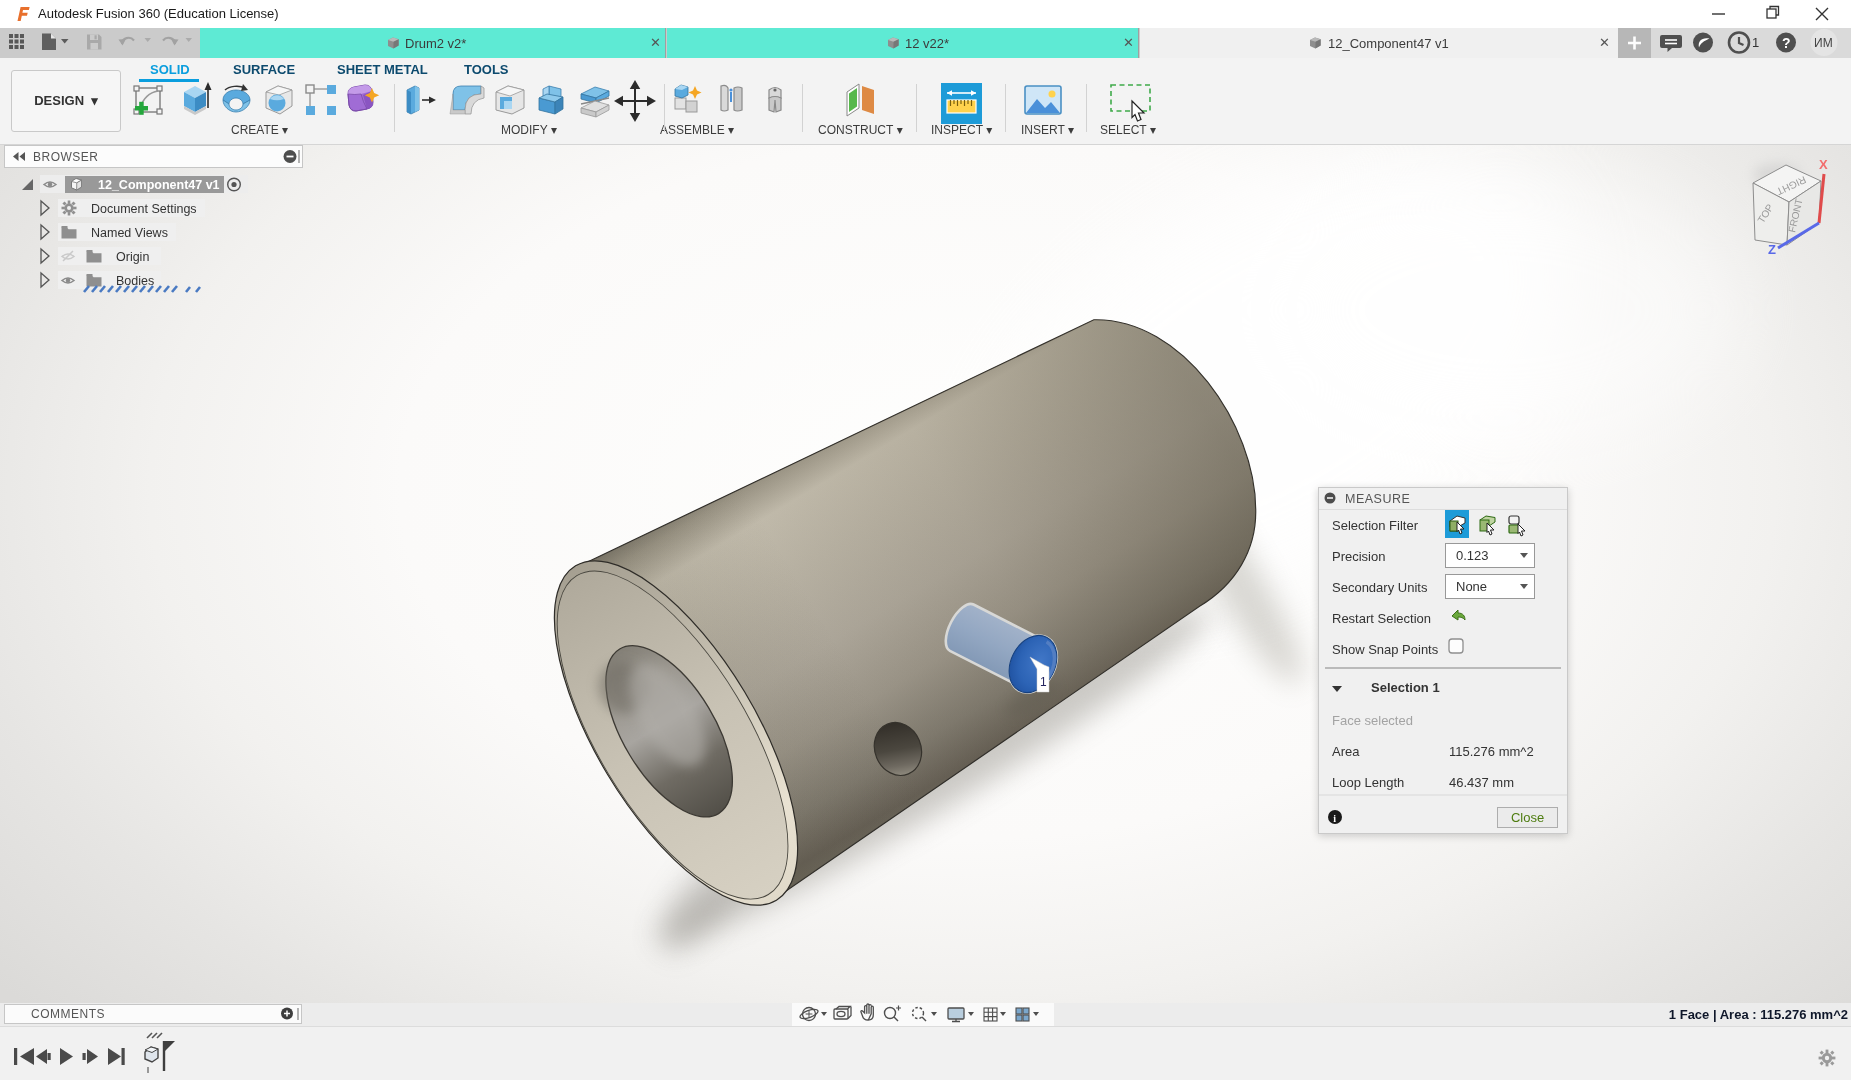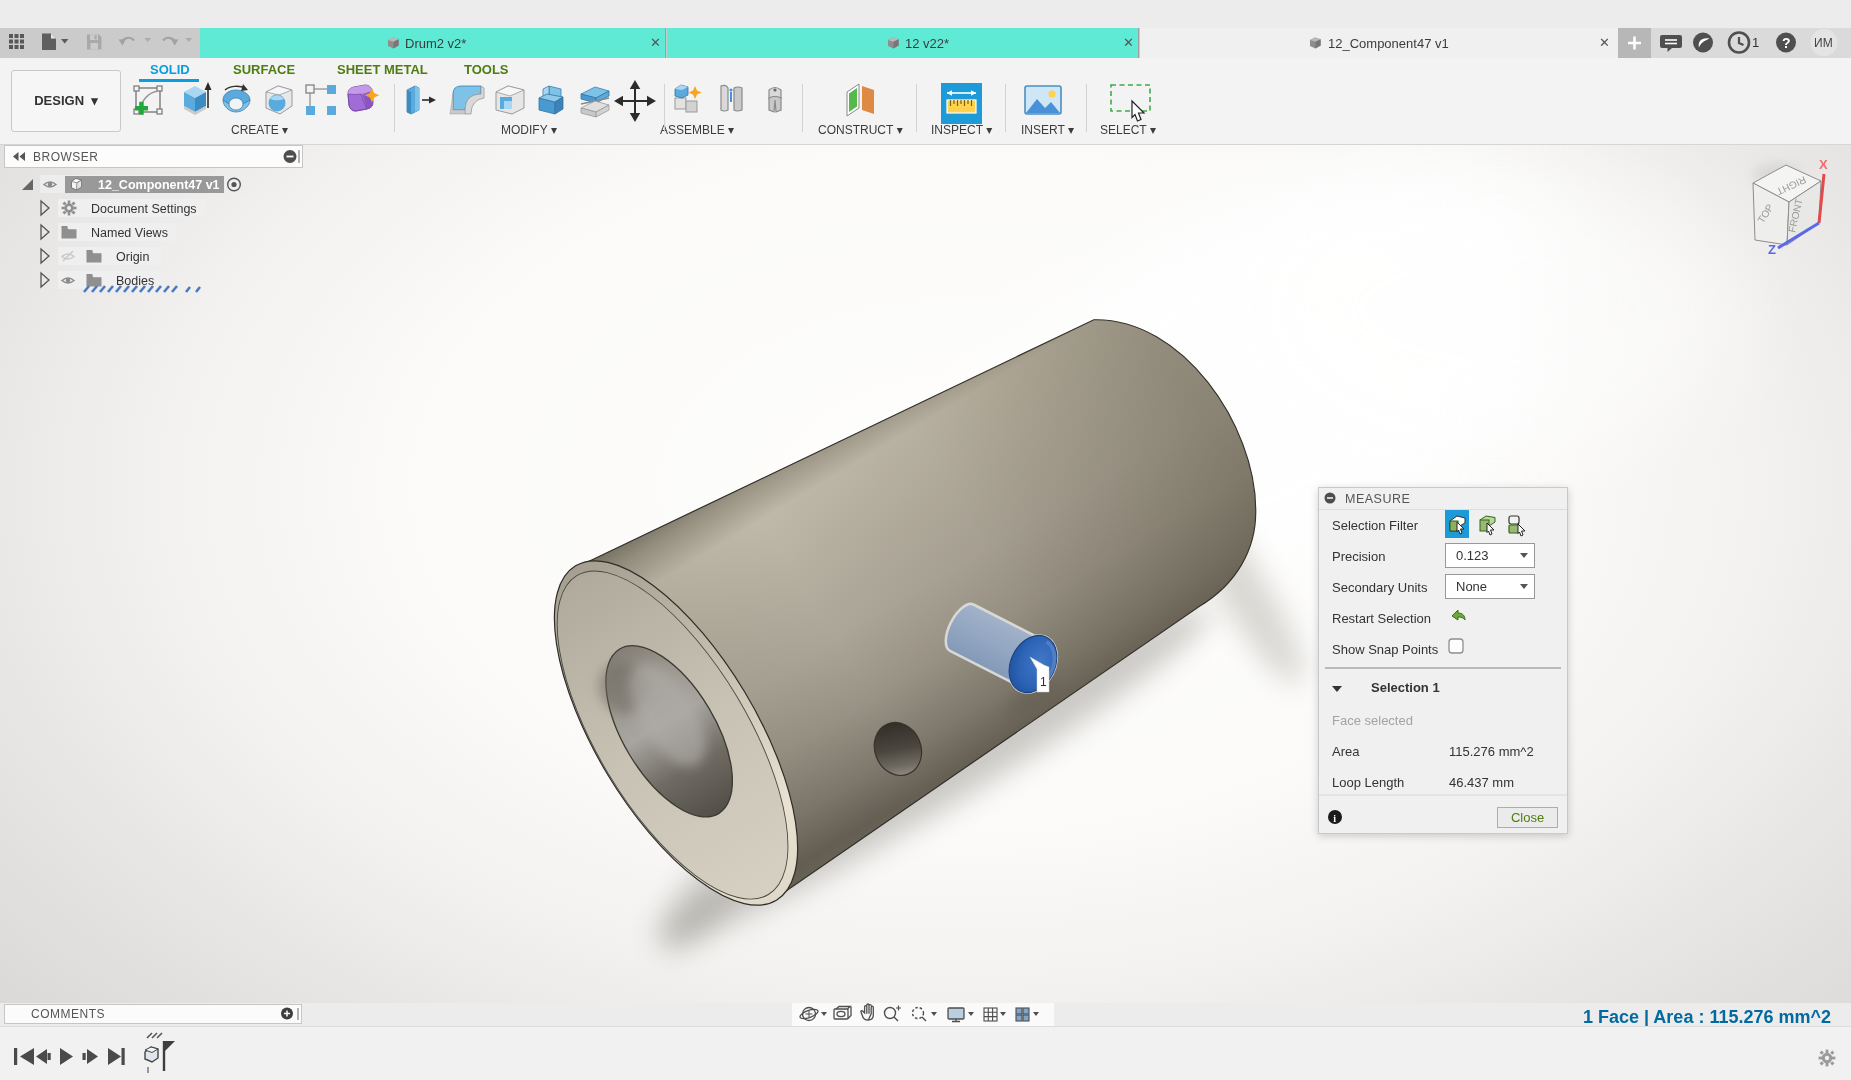--- a/index.html
+++ b/index.html
@@ -15,42 +15,42 @@
   #tabbar { position:absolute; left:0; top:28px; width:1851px; height:30px; background:#cbcbcb; }
   .tab { position:absolute; top:0; height:30px; background:#5eead4; border-right:1px solid #9f9f9f; }
   .tab .lbl { position:absolute; top:8px; font-size:13px; color:#3c3c3c; white-space:nowrap; }
   .tab .x { position:absolute; top:7px; font-size:13px; color:#555; }
   .tab.active { background:#f0f0f0; border-right:none; }
 
   
   #toolbar { position:absolute; left:0; top:58px; width:1851px; height:87px; background:#f3f3f3; border-bottom:1px solid #d5d5d5; }
   #designbtn { position:absolute; left:11px; top:12px; width:110px; height:62px; border:1px solid #c9c9c9; border-radius:3px; background:#f6f6f6; }
   #designbtn span { position:absolute; left:0; right:0; top:22px; text-align:center; font-size:13px; font-weight:bold; color:#333; }
-  .ttab { position:absolute; top:4px; font-size:13px; font-weight:bold; color:#4d7c0f; }
+  .ttab { position:absolute; top:4px; font-size:13px; font-weight:bold; color:#0c4a6e; }
   .ttab.sel { color:#0a9ede; }
   .grplabel { position:absolute; top:65px; font-size:12px; color:#3c3c3c; white-space:nowrap; }
   .vsep { position:absolute; top:26px; width:1px; height:48px; background:#d2d2d2; }
 
   
   #canvas { position:absolute; left:0; top:145px; width:1851px; height:858px;
      background: radial-gradient(1250px 780px at 52% 40%, #fefefd 0%, #fbfaf9 45%, #f2f1ef 65%, #e6e5e3 82%, #dbdad8 100%); overflow:hidden; }
   #bheader { position:relative; width:299px; height:23px; background:#fcfcfc; border:1px solid #c6c6c6; }
 
   
   #measure { position:absolute; left:1318px; top:487px; width:250px; height:347px; background:#f0f0f0;
      border:1px solid #c9c9c9; box-shadow:0 2px 8px rgba(0,0,0,0.18); font-size:13px; color:#333; }
   .dropd { position:absolute; left:126px; width:90px; height:25px; background:#fff; border:1px solid #989898; }
   .dropd span { position:absolute; left:10px; top:4px; }
   .dropd .car { position:absolute; right:6px; top:9px; width:0; height:0; border-left:4px solid transparent; border-right:4px solid transparent; border-top:5px solid #555; }
 
   
   #bottomstrip { position:absolute; left:0; top:1003px; width:1851px; height:23px; background:#ececec; }
   #comments { position:absolute; left:4px; top:1px; width:298px; height:20px; background:#fbfbfb; border:1px solid #c6c6c6; }
   #timeline { position:absolute; left:0; top:1026px; width:1851px; height:54px; background:#f1f1f1; border-top:1px solid #dcdcdc; }
-  #statustext { position:absolute; right:20px; top:4px; font-size:18px; font-weight:bold; color:#0369a1; }
+  #statustext { position:absolute; right:3px; top:4px; font-size:13px; font-weight:bold; color:#0f172a; }
 </style>
 </head>
 <body>
 <div id="app">
   <div id="canvas">
   <svg width="1851" height="858" viewBox="0 0 1851 858">
     <defs>
       <filter id="blur40" x="-60%" y="-60%" width="220%" height="220%">
             <feGaussianBlur stdDeviation="40"></feGaussianBlur>
           </filter>
@@ -159,20 +159,32 @@
       <path d="M -80,-26 L -11,-26 A 22 30 0 1 1 -11,26 L -80,26 A 12 26 0 0 1 -80,-26 Z" fill="url(#blueBodyG)" stroke="#d8d8d6" stroke-width="2.6" stroke-linejoin="round"></path>
       <ellipse cx="0" cy="0" rx="22" ry="30" fill="url(#blueCapG)" stroke="#16407e" stroke-width="1"></ellipse>
       <path d="M 2,-26 A 19 26 0 0 1 19,8" fill="none" stroke="#5b83c4" stroke-width="3.5" opacity="0.8"></path>
     </g>
 
     <path d="M 1030,512 L 1044,520 L 1049,522 L 1049,547 L 1037,547 L 1037,524 Z" fill="#ffffff" stroke="#cccccc" stroke-width="0.5"></path>
     <text x="1040" y="541" font-size="12" fill="#252560" font-family="Liberation Sans, sans-serif">1</text>
   </svg>
   </div>
 
+  <div id="titlebar">
+    <svg class="abs" style="left:13px; top:4px;" width="20" height="20" viewBox="0 0 20 20">
+      <path d="M4.5 17 L7.6 3 L16.6 3 L15.9 6 L10 6 L9.4 8.8 L14.7 8.8 L14 11.8 L8.8 11.8 L7.7 17 Z" fill="#e8702d"></path>
+    </svg>
+    <div class="title">Autodesk Fusion 360 (Education License)</div>
+    <svg class="abs" style="left:1706px; top:0;" width="145" height="28" viewBox="0 0 145 28">
+      <line x1="6" y1="14" x2="19" y2="14" stroke="#333" stroke-width="1.4"></line>
+      <rect x="61" y="9" width="9" height="9" fill="none" stroke="#333" stroke-width="1.3"></rect>
+      <path d="M64 9 L64 6.5 L72.5 6.5 L72.5 15 L70 15" fill="none" stroke="#333" stroke-width="1.3"></path>
+      <path d="M110 8 L122 20 M122 8 L110 20" stroke="#333" stroke-width="1.4"></path>
+    </svg>
+  </div>
 
   <div id="tabbar">
 
     <svg class="abs" style="left:0; top:0;" width="200" height="30" viewBox="0 0 200 30">
       <g fill="#585858">
         <rect x="9" y="6" width="4" height="4"></rect>
           <rect x="14.5" y="6" width="4" height="4"></rect>
           <rect x="20" y="6" width="4" height="4"></rect>
         <rect x="9" y="11.5" width="4" height="4"></rect>
           <rect x="14.5" y="11.5" width="4" height="4"></rect>

